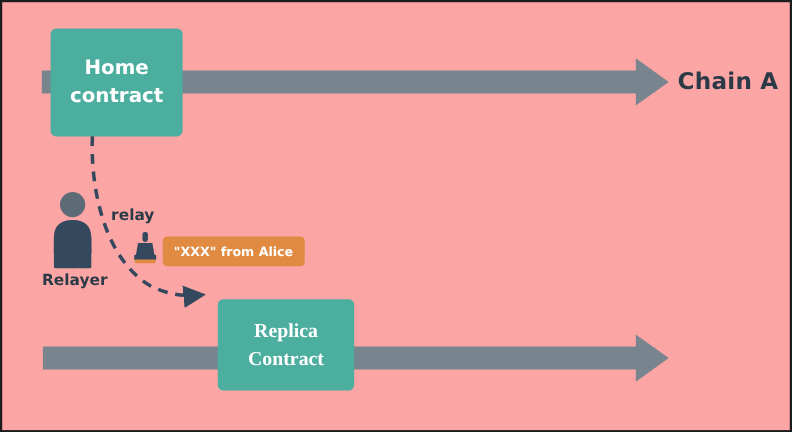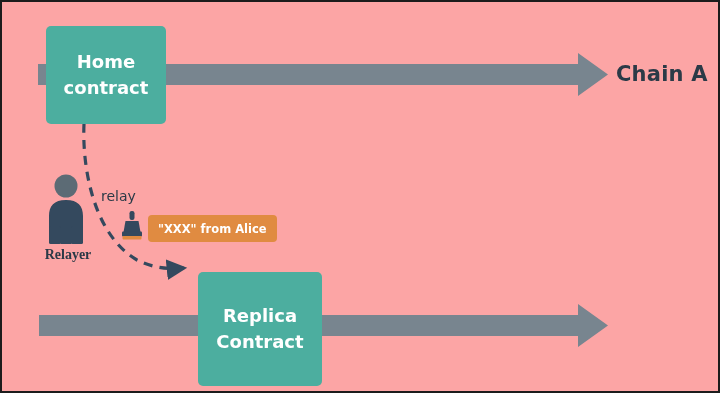--- a/index.html
+++ b/index.html
@@ -64,28 +64,27 @@
   }
   .relayer-label {
     position: absolute;
     left: 30px;
     top: 245px;
     width: 72px;
     text-align: center;
     font-weight: bold;
     font-size: 14px;
     color: #2b3a47;
-    font-family: Liberation Serif, serif;
   }
 
   .relay-text {
     position: absolute;
     left: 99px;
     top: 186px;
-    font-weight: normal;
+    font-weight: bold;
     font-size: 14px;
     color: #2b3a47;
   }
 
   .stamp-icon {
     position: absolute;
     left: 116px;
     top: 207px;
     width: 28px;
     height: 32px;
@@ -181,18 +180,18 @@
 
   <div class="message-badge">"XXX" from Alice</div>
 
   <div class="chain-rail" style="left:0px; top:250px;">
     <svg class="rail-svg" width="720" height="143" viewBox="0 0 720 143" xmlns="http://www.w3.org/2000/svg">
       <path d="M 37 63 L 576 63 L 576 52 L 606 73.5 L 576 95 L 576 84 L 37 84 Z" fill="#78858f"></path>
     </svg>
   </div>
 
 
-  <div class="contract-box" style="left:196px; top:270px; width:124px; height:114px;">
+  <div class="contract-box" style="left:196px; top:270px; width:124px; height:83px;font-family:Liberation Serif, serif;">
     <span class="contract-line">Replica</span>
     <span class="contract-line">Contract</span>
   </div>
 
 </div>
 
 </body></html>

